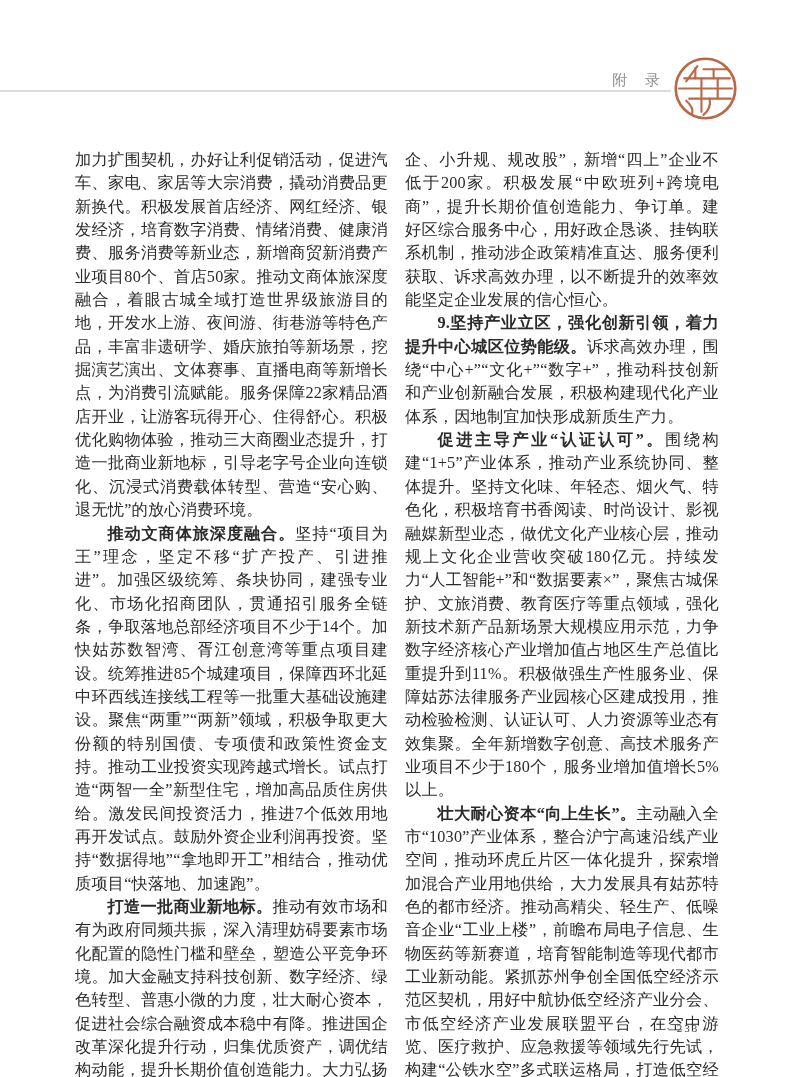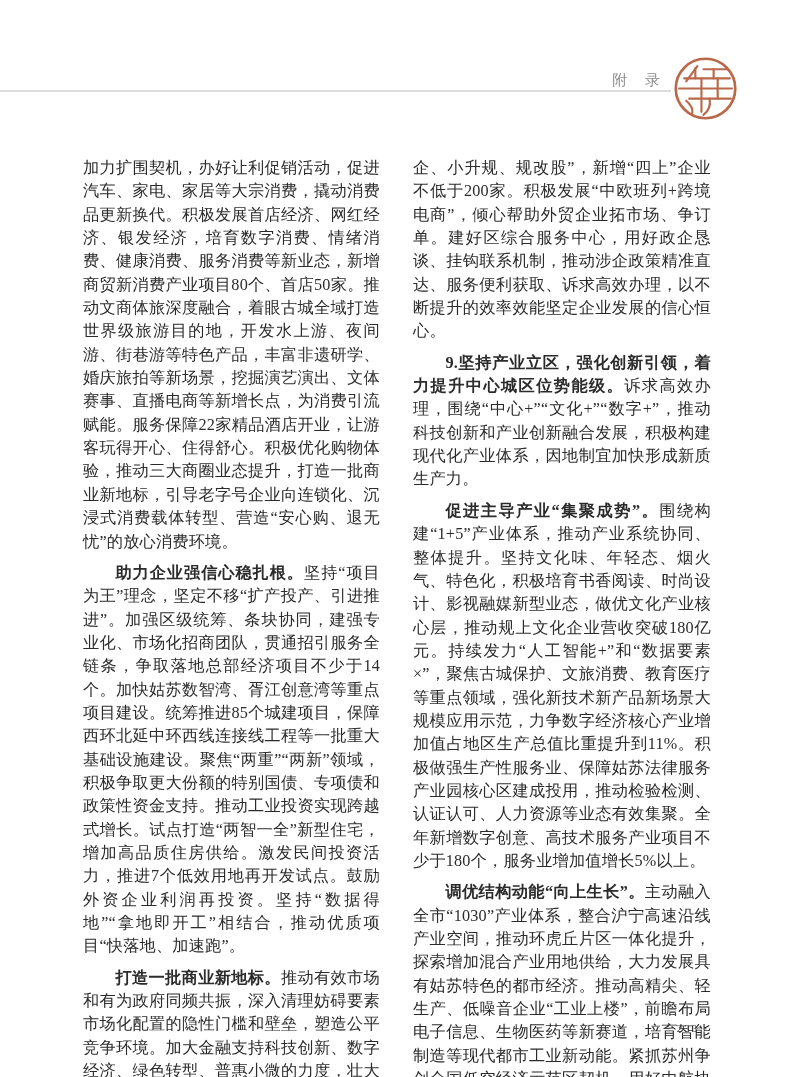--- a/index.html
+++ b/index.html
@@ -40,21 +40,21 @@
     width: 313px;
     font-size: 16.2px;
     line-height: 23.35px;
     color: #2b2b2b;
     text-align: justify;
     text-justify: inter-ideograph;
     letter-spacing: 0.2px;
   }
   .col-left  { left: 75px; }
   .col-right { left: 405px; width: 314px; }
-  .col p { margin: 8px; }
+  .col p { margin: 0; }
   .col p.indent { text-indent: 2em; }
   .lead { font-weight: bold; }
 
   
   .page-number {
     position: absolute;
     top: 1022px; left: 648px;
     width: 80px;
     text-align: center;
     font-size: 11px;
@@ -85,26 +85,26 @@
         <path d="M6 32 L58 32"></path>
         <path d="M16 42 L57 42"></path>
         <path d="M36 42 Q38 52 30 58"></path>
         <path d="M13 44 Q20 50 19 56"></path>
       </g>
     </g>
   </svg>
 
   <div class="col col-left">
     <p><span class="lead"></span><span>加力扩围契机，办好让利促销活动，促进汽车、家电、家居等大宗消费，撬动消费品更新换代。积极发展首店经济、网红经济、银发经济，培育数字消费、情绪消费、健康消费、服务消费等新业态，新增商贸新消费产业项目80个、首店50家。推动文商体旅深度融合，着眼古城全域打造世界级旅游目的地，开发水上游、夜间游、街巷游等特色产品，丰富非遗研学、婚庆旅拍等新场景，挖掘演艺演出、文体赛事、直播电商等新增长点，为消费引流赋能。服务保障22家精品酒店开业，让游客玩得开心、住得舒心。积极优化购物体验，推动三大商圈业态提升，打造一批商业新地标，引导老字号企业向连锁化、沉浸式消费载体转型、营造“安心购、退无忧”的放心消费环境。</span></p>
-    <p class="indent"><span class="lead">助力企业强信心稳扎根。</span><span>坚持“项目为王”理念，坚定不移“扩产投产、引进推进”。加强区级统筹、条块协同，建强专业化、市场化招商团队，贯通招引服务全链条，争取落地总部经济项目不少于14个。加快姑苏数智湾、胥江创意湾等重点项目建设。统筹推进85个城建项目，保障西环北延中环西线连接线工程等一批重大基础设施建设。聚焦“两重”“两新”领域，积极争取更大份额的特别国债、专项债和政策性资金支持。推动工业投资实现跨越式增长。试点打造“两智一全”新型住宅，增加高品质住房供给。激发民间投资活力，推进7个低效用地再开发试点。鼓励外资企业利润再投资。坚持“数据得地”“拿地即开工”相结合，推动优质项目“快落地、加速跑”。</span></p>
+    <p class="indent"><span class="lead">推动文商体旅深度融合。</span><span>坚持“项目为王”理念，坚定不移“扩产投产、引进推进”。加强区级统筹、条块协同，建强专业化、市场化招商团队，贯通招引服务全链条，争取落地总部经济项目不少于14个。加快姑苏数智湾、胥江创意湾等重点项目建设。统筹推进85个城建项目，保障西环北延中环西线连接线工程等一批重大基础设施建设。聚焦“两重”“两新”领域，积极争取更大份额的特别国债、专项债和政策性资金支持。推动工业投资实现跨越式增长。试点打造“两智一全”新型住宅，增加高品质住房供给。激发民间投资活力，推进7个低效用地再开发试点。鼓励外资企业利润再投资。坚持“数据得地”“拿地即开工”相结合，推动优质项目“快落地、加速跑”。</span></p>
     <p class="indent"><span class="lead">打造一批商业新地标。</span><span>推动有效市场和有为政府同频共振，深入清理妨碍要素市场化配置的隐性门槛和壁垒，塑造公平竞争环境。加大金融支持科技创新、数字经济、绿色转型、普惠小微的力度，壮大耐心资本，促进社会综合融资成本稳中有降。推进国企改革深化提升行动，归集优质资产，调优结构动能，提升长期价值创造能力。大力弘扬企业家精神，促进民营经济高质量发展，精准助力“个转</span></p>
   </div>
 
   <div class="col col-right">
-    <p><span class="lead"></span><span>企、小升规、规改股”，新增“四上”企业不低于200家。积极发展“中欧班列+跨境电商”，倾心帮助外贸企业拓市场、争订单。建好区综合服务中心，用好政企恳谈、挂钩联系机制，推动涉企政策精准直达、服务便利获取、诉求高效办理，以不断提升的效率效能坚定企业发展的信心恒心。</span></p>
+    <p><span class="lead"></span><span>企、小升规、规改股”，新增“四上”企业不低于200家。积极发展“中欧班列+跨境电商”，提升长期价值创造能力、争订单。建好区综合服务中心，用好政企恳谈、挂钩联系机制，推动涉企政策精准直达、服务便利获取、诉求高效办理，以不断提升的效率效能坚定企业发展的信心恒心。</span></p>
     <p class="indent"><span class="lead">9.坚持产业立区，强化创新引领，着力提升中心城区位势能级。</span><span>诉求高效办理，围绕“中心+”“文化+”“数字+”，推动科技创新和产业创新融合发展，积极构建现代化产业体系，因地制宜加快形成新质生产力。</span></p>
-    <p class="indent"><span class="lead">促进主导产业“集聚成势”。</span><span>围绕构建“1+5”产业体系，推动产业系统协同、整体提升。坚持文化味、年轻态、烟火气、特色化，积极培育书香阅读、时尚设计、影视融媒新型业态，做优文化产业核心层，推动规上文化企业营收突破180亿元。持续发力“人工智能+”和“数据要素×”，聚焦古城保护、文旅消费、教育医疗等重点领域，强化新技术新产品新场景大规模应用示范，力争数字经济核心产业增加值占地区生产总值比重提升到11%。积极做强生产性服务业、保障姑苏法律服务产业园核心区建成投用，推动检验检测、认证认可、人力资源等业态有效集聚。全年新增数字创意、高技术服务产业项目不少于180个，服务业增加值增长5%以上。</span></p>
-    <p class="indent"><span class="lead">调优结构动能“向上生长”。</span><span>主动融入全市“1030”产业体系，整合沪宁高速沿线产业空间，推动环虎丘片区一体化提升，探索增加混合产业用地供给，大力发展具有姑苏特色的都市经济。推动高精尖、轻生产、低噪音企业“工业上楼”，前瞻布局电子信息、生物医药等新赛道，培育智能制造等现代都市工业新动能。紧抓苏州争创全国低空经济示范区契机，用好中航协低空经济产业分会、市低空经济产业发展联盟平台，在空中游览、医疗救护、应急救援等领域先行先试，构建“公铁水空”多式联运格局，打造低空经济应用场景多元创新区。推动</span></p>
+    <p class="indent"><span class="lead">促进主导产业“认证认可”。</span><span>围绕构建“1+5”产业体系，推动产业系统协同、整体提升。坚持文化味、年轻态、烟火气、特色化，积极培育书香阅读、时尚设计、影视融媒新型业态，做优文化产业核心层，推动规上文化企业营收突破180亿元。持续发力“人工智能+”和“数据要素×”，聚焦古城保护、文旅消费、教育医疗等重点领域，强化新技术新产品新场景大规模应用示范，力争数字经济核心产业增加值占地区生产总值比重提升到11%。积极做强生产性服务业、保障姑苏法律服务产业园核心区建成投用，推动检验检测、认证认可、人力资源等业态有效集聚。全年新增数字创意、高技术服务产业项目不少于180个，服务业增加值增长5%以上。</span></p>
+    <p class="indent"><span class="lead">壮大耐心资本“向上生长”。</span><span>主动融入全市“1030”产业体系，整合沪宁高速沿线产业空间，推动环虎丘片区一体化提升，探索增加混合产业用地供给，大力发展具有姑苏特色的都市经济。推动高精尖、轻生产、低噪音企业“工业上楼”，前瞻布局电子信息、生物医药等新赛道，培育智能制造等现代都市工业新动能。紧抓苏州争创全国低空经济示范区契机，用好中航协低空经济产业分会、市低空经济产业发展联盟平台，在空中游览、医疗救护、应急救援等领域先行先试，构建“公铁水空”多式联运格局，打造低空经济应用场景多元创新区。推动</span></p>
   </div>
 
   <div class="page-number">· 233 ·</div>
 
 </div>
 
 </body></html>

